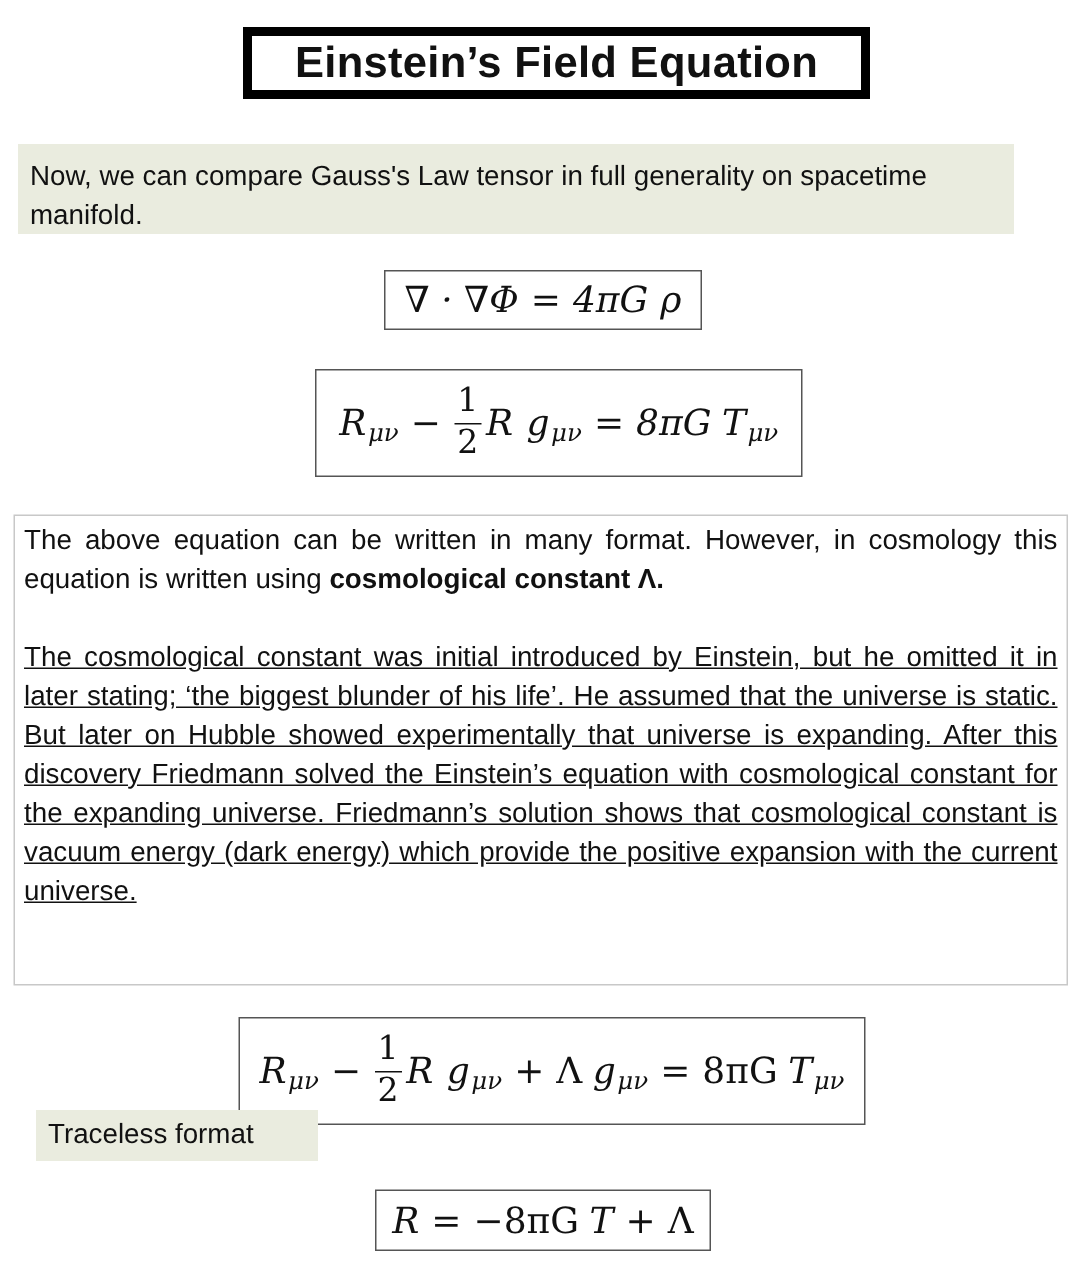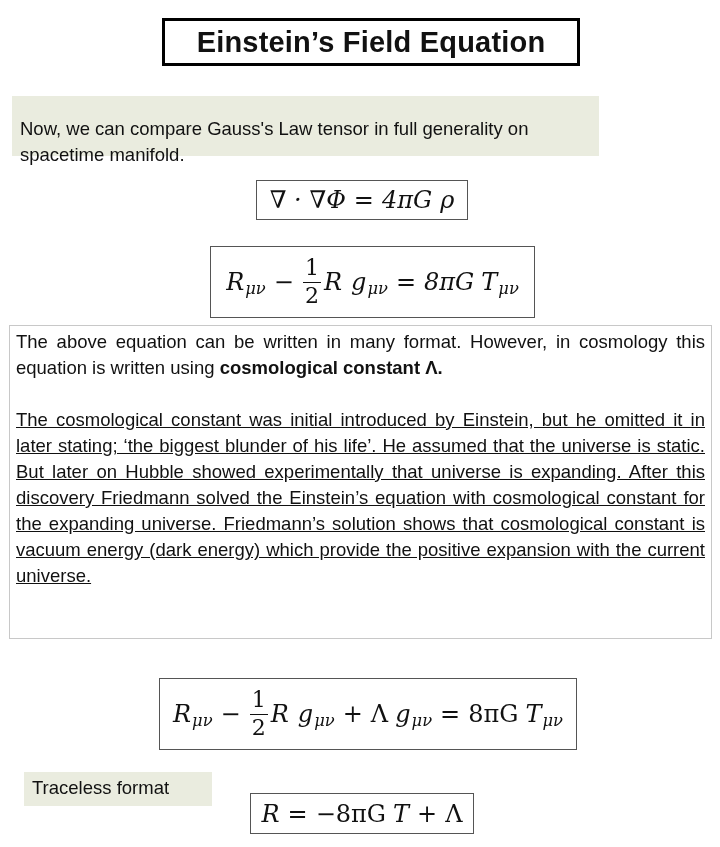--- a/index.html
+++ b/index.html
@@ -14,42 +14,42 @@
       overflow: hidden;
       font-family: "Liberation Sans", "DejaVu Sans", sans-serif;
       color: #111111;
     }
     .title-box {
       position: absolute;
       left: 162px;
       top: 18px;
       width: 418px;
       height: 48px;
-      border: 3px solid #000000;
+      border: 6px solid #000000;
       background: #ffffff;
       display: flex;
       align-items: center;
       justify-content: center;
       box-sizing: border-box;
     }
     .title-box span {
       font-weight: bold;
       font-size: 29px;
       letter-spacing: 0.2px;
       color: #111;
     }
     .intro {
       position: absolute;
       left: 12px;
       top: 96px;
-      width: 587px;
+      width: 664px;
       height: 60px;
       background: #eaecdf;
       box-sizing: border-box;
-      padding: 20px 8px;
+      padding: 8px 8px;
       font-size: 18.5px;
       line-height: 26px;
       color: #111;
     }
     .eq-box {
       position: absolute;
       border: 1px solid #555555;
       background: #ffffff;
       box-sizing: border-box;
       display: flex;
@@ -104,21 +104,21 @@
       vertical-align: middle;
       margin: 0 3px 0 1px;
       line-height: 1;
       font-size: 0.92em;
     }
     .frac .num { padding: 0 2px 2px; border-bottom: 1.5px solid #111; }
     .frac .den { padding-top: 2px; }
     .body-box {
       position: absolute;
       left: 9px;
-      top: 325px;
+      top: 343px;
       width: 703px;
       height: 314px;
       border: 1px solid #c8c8c8;
       background: #ffffff;
       box-sizing: border-box;
       padding: 3px 6px 0 6px;
       font-size: 18.5px;
       line-height: 26px;
       color: #111;
       text-align: justify;
@@ -127,21 +127,21 @@
       margin: 0;
     }
     .body-box p + p {
       margin-top: 26px;
       text-decoration: underline;
     }
     .body-box b { font-weight: bold; }
     .trace-label {
       position: absolute;
       left: 24px;
-      top: 772px;
+      top: 740px;
       width: 188px;
       height: 34px;
       background: #eaecdf;
       box-sizing: border-box;
       padding: 3px 8px;
       font-size: 18.5px;
       line-height: 26px;
       color: #111;
     }
   </style>

